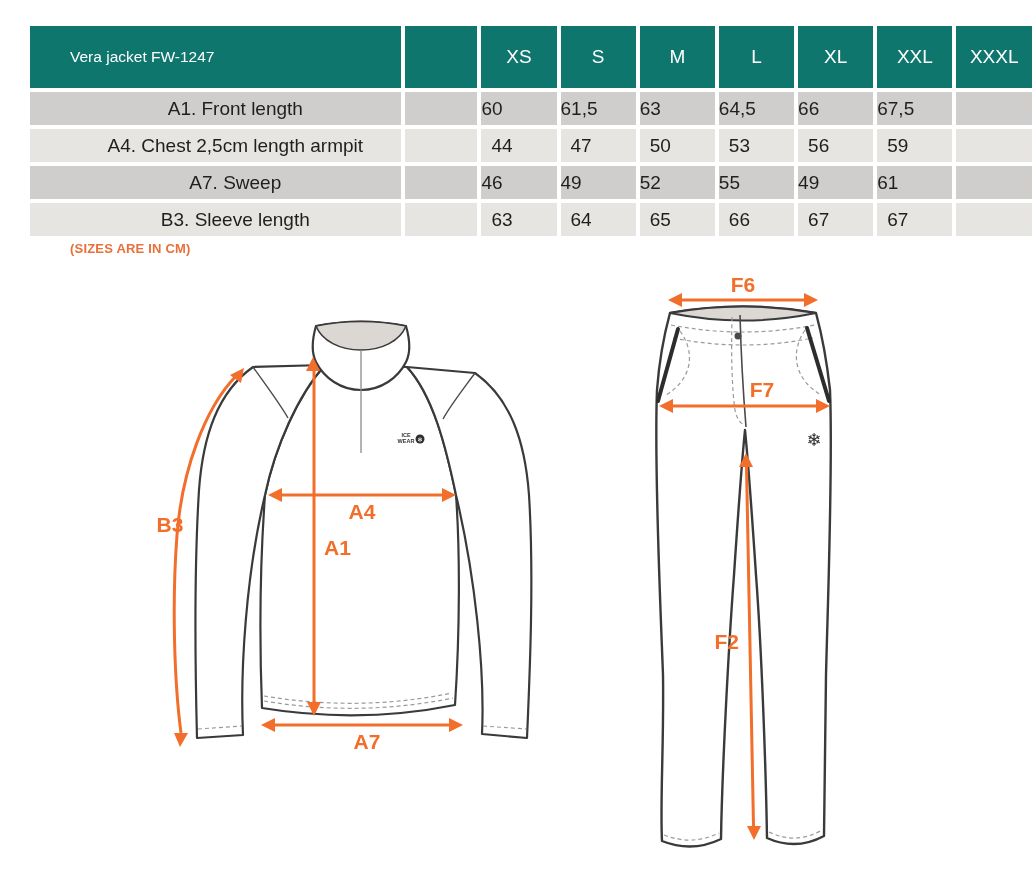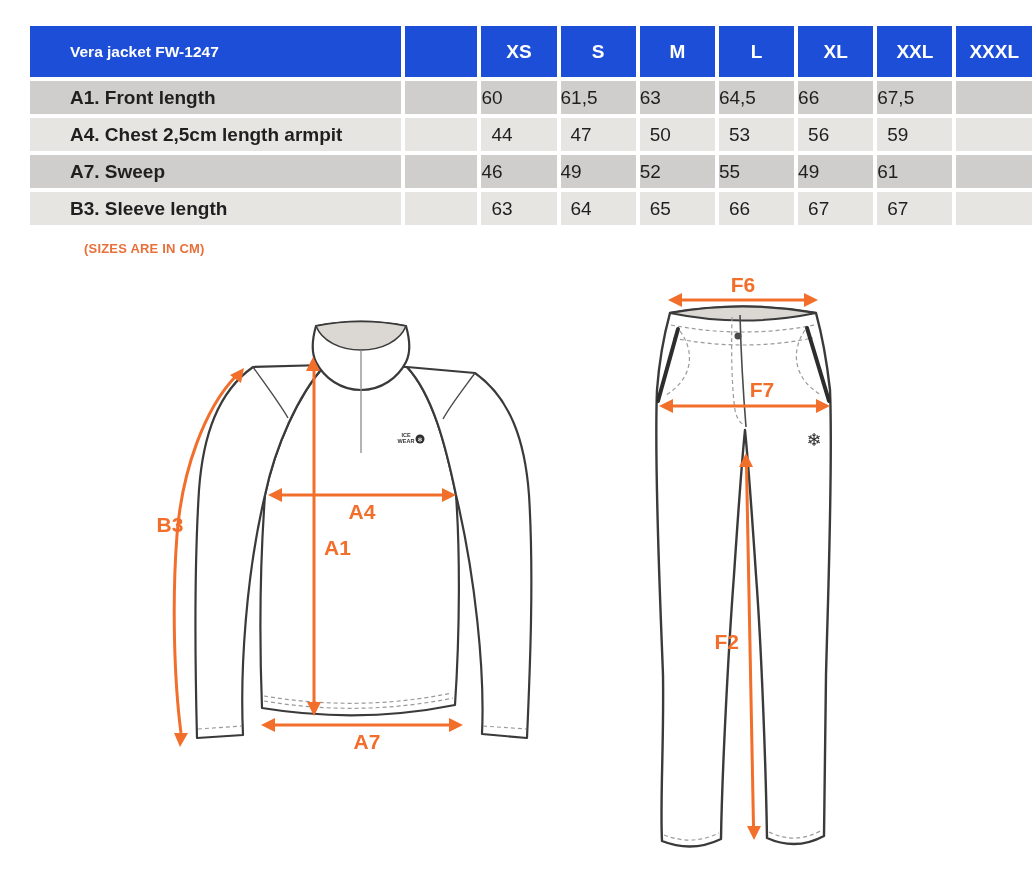--- a/index.html
+++ b/index.html
@@ -8,31 +8,31 @@
     font-family:"Liberation Sans", sans-serif;
     -webkit-font-smoothing:antialiased;
   }
   
   .size-table-wrap{position:absolute;left:26px;top:22px;}
   table.size-table{border-collapse:separate;border-spacing:4px;table-layout:fixed;}
   table.size-table td,table.size-table th{padding:0;margin:0;font-size:19px;vertical-align:middle;}
   .col-label{width:336px;}
   .col-spacer{width:74px;}
   .col-size{width:76px;}
-  tr.hdr-row th{background:#1d4ed8;color:#ffffff;font-weight:bold;height:51px;}
+  tr.hdr-row th{background:#0f766e;color:#ffffff;font-weight:normal;height:62px;}
   tr.hdr-row th.title-cell{text-align:left;padding-left:40px;font-size:15.5px;}
   tr.hdr-row th.size-cell{text-align:center;}
   tr.body-row td{height:33px;color:#1f1f1f;}
-  tr.body-row td.label-cell{text-align:left;padding-left:40px;font-weight:bold;}
+  tr.body-row td.label-cell{text-align:center;padding-left:40px;}
   tr.body-row td.value-cell{text-align:left;}
   tr.row-dark td{background:#D0CECC;}
   tr.row-light td{background:#E7E5E2;padding-left:10px;}
   
   .sizes-note{
-    position:absolute;left:84px;top:241px;color:#E8703A;
+    position:absolute;left:70px;top:241px;color:#E8703A;
     font-size:13px;font-weight:bold;letter-spacing:.2px;
   }
   
   .jacket-svg{position:absolute;left:130px;top:300px;}
   .pants-svg{position:absolute;left:640px;top:275px;}
   svg text.measure{font-family:"Liberation Sans",sans-serif;font-size:21px;font-weight:bold;fill:#F26E2B;}
   svg text.logo-txt{font-family:"Liberation Sans",sans-serif;font-weight:bold;fill:#333;}
 </style>
 </head>
 <body>

